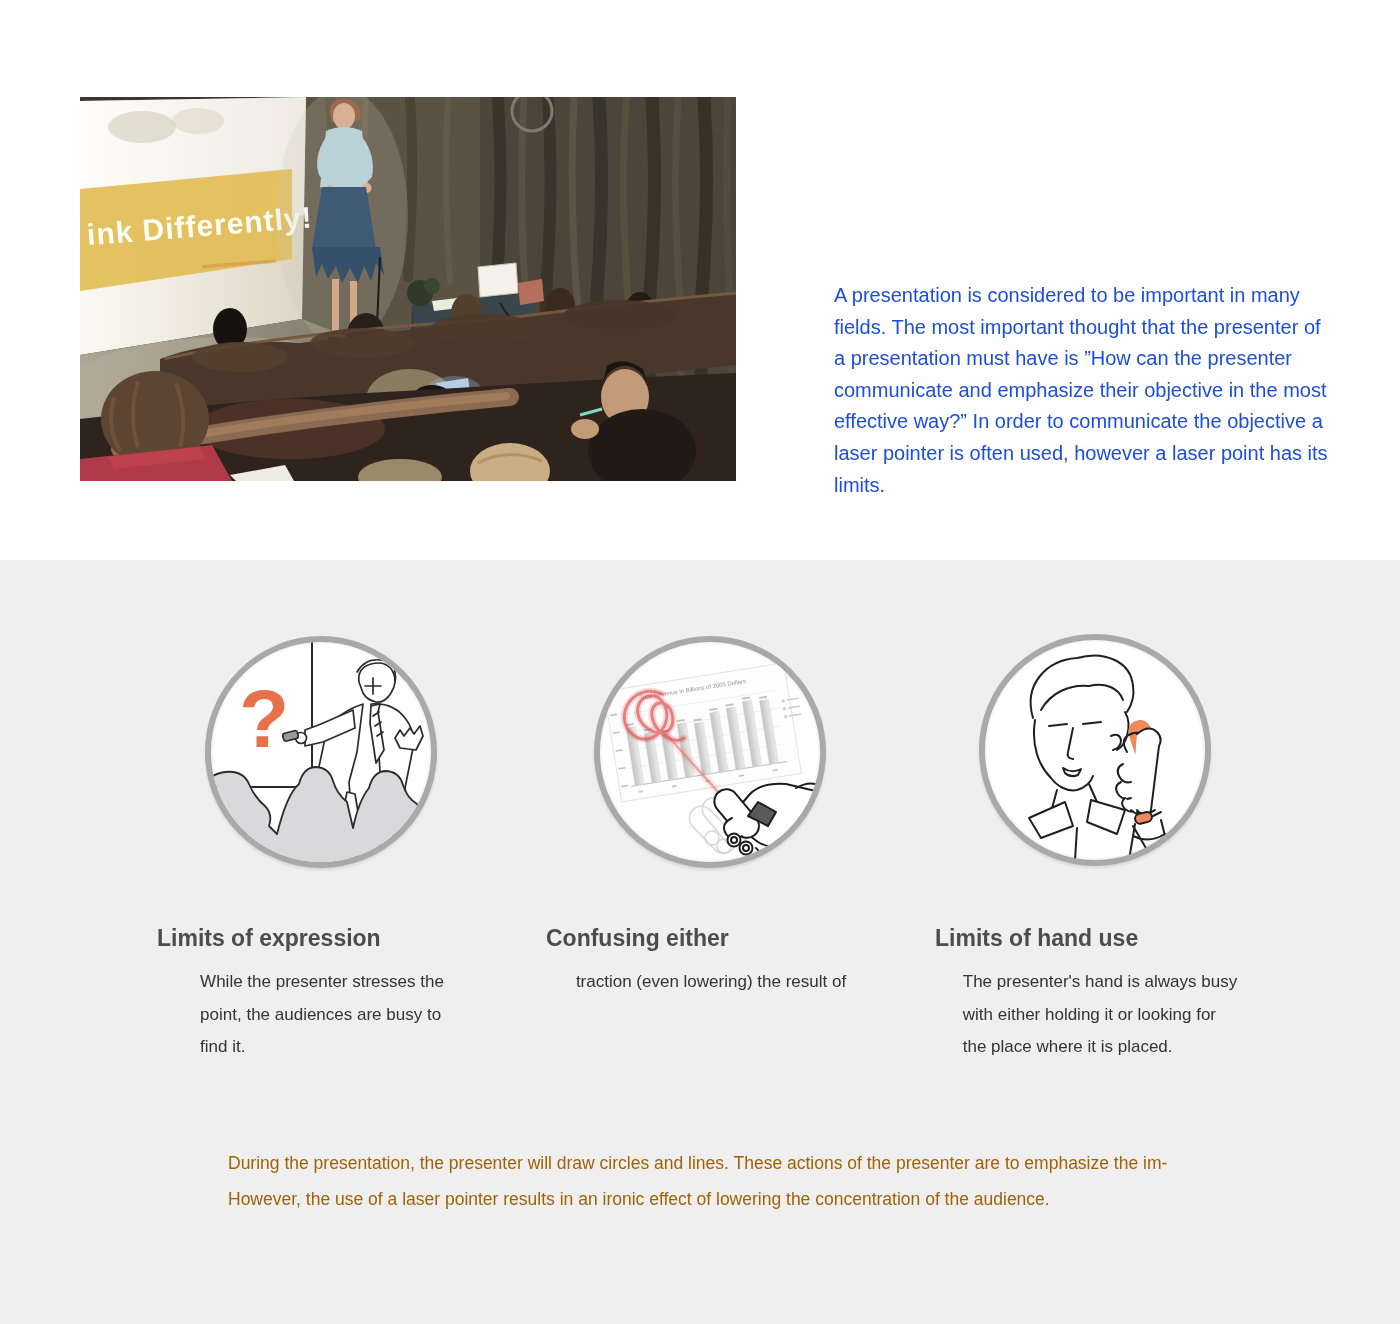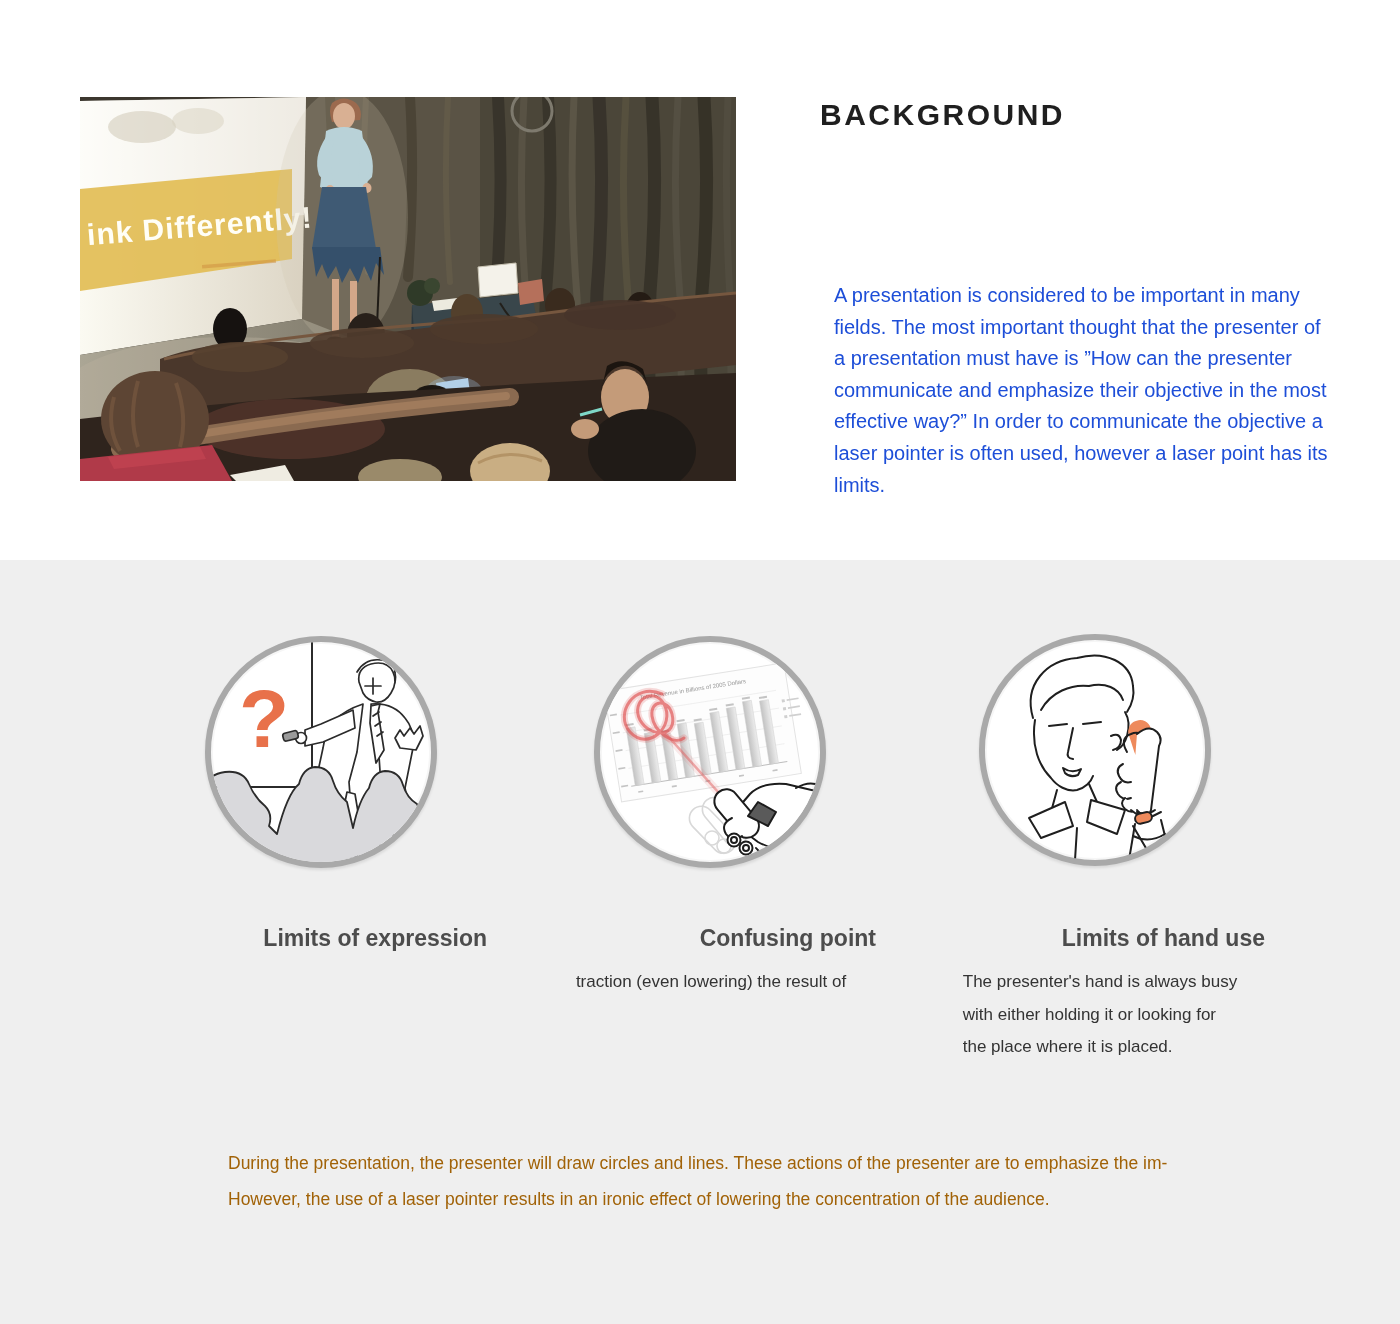--- a/index.html
+++ b/index.html
@@ -19,21 +19,21 @@
           box-shadow:0 2px 3px rgba(0,0,0,.10), inset 0 0 0 2px #f6f6f6;overflow:hidden;}
   .circle svg{display:block;width:100%;height:100%;}
   #circle-1{left:205px;top:636px;}
   #circle-2{left:594px;top:636px;}
   #circle-3{left:979px;top:634px;}
   
   .caption{position:absolute;width:330px;top:925px;}
   #caption-1{left:157px;}
   #caption-2{left:546px;}
   #caption-3{left:935px;}
-  .caption h3{margin:0 0 14px 0;text-align:right;font-size:23px;font-weight:bold;color:#4c4c4c;}
+  .caption h3{margin:0 0 14px 0;text-align:left;font-size:23px;font-weight:bold;color:#4c4c4c;}
   .caption .body{width:max-content;margin:0 auto;font-size:17px;line-height:32.5px;color:#333;}
   .caption .body span{display:block;}
   
   .footer-note{position:absolute;left:228px;top:1146px;font-size:17.5px;line-height:35.5px;color:#a16207;}
   .footer-note span{display:block;}
 </style>
 </head>
 <body>
 
 <div class="page">
@@ -150,21 +150,20 @@
         <ellipse cx="320" cy="380" rx="42" ry="18" fill="#9a8a6a"></ellipse>
         <polygon points="150,378 205,368 214,384 156,384" fill="#efece2"></polygon>
         <ellipse cx="75" cy="322" rx="54" ry="48" fill="#5d4534"></ellipse>
         <path d="M34,300 q-8,30 6,54 M58,284 q-10,36 0,66 M96,286 q12,34 4,64" stroke="#6f523c" stroke-width="4" fill="none"></path>
         <polygon points="0,362 132,348 152,384 0,384" fill="#b03a49"></polygon>
         <polygon points="28,360 120,350 126,362 34,372" fill="#c44453" opacity="0.7"></polygon>
       </g>
     </svg>
   </div>
 
-  <h1 class="bg-title">BACKGROUND</h1>
   <p class="bg-paragraph">A presentation is considered to be important in many fields. The most important thought that the presenter of a presentation must have is ”How can the presenter communicate and emphasize their objective in the most effective way?” In order to communicate the objective a laser pointer is often used, however a laser point has its limits.</p>
 
   <div class="gray-band"></div>
 
   <div class="circle" id="circle-1">
     <svg viewBox="0 0 220 220">
       <g stroke="#2b2b2b" stroke-width="1.7" fill="none" stroke-linejoin="round" stroke-linecap="round">
 
         <line x1="101" y1="0" x2="101" y2="145" stroke-width="2"></line>
         <line x1="0" y1="145" x2="101" y2="145" stroke-width="2"></line>
@@ -322,24 +321,29 @@
           <path d="M150,184 L144,220"></path>
             <path d="M176,180 L186,220"></path>
           <path d="M148,196 q16,8 32,-2"></path>
         </g>
       </g>
     </svg>
   </div>
 
   <div class="caption" id="caption-1">
     <h3>Limits of expression</h3>
+    <div class="body">
+      <span>While the presenter stresses the</span>
+      <span>point, the audiences are busy to</span>
+      <span>find it.</span>
+    </div>
   </div>
 
   <div class="caption" id="caption-2">
-    <h3>Confusing point</h3>
+    <h3>Confusing either</h3>
     <div class="body">
       <span>traction (even lowering) the result of</span>
     </div>
   </div>
 
   <div class="caption" id="caption-3">
     <h3>Limits of hand use</h3>
     <div class="body">
       <span>The presenter's hand is always busy</span>
       <span>with either holding it or looking for</span>

